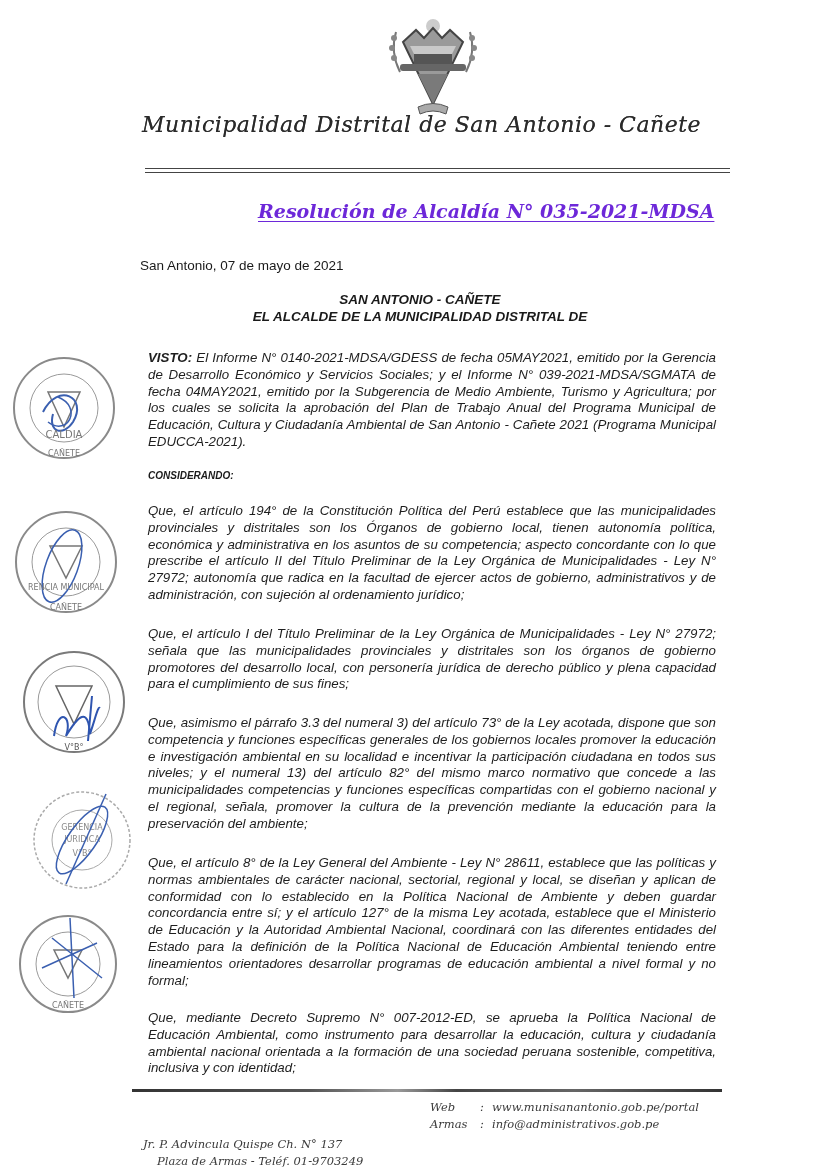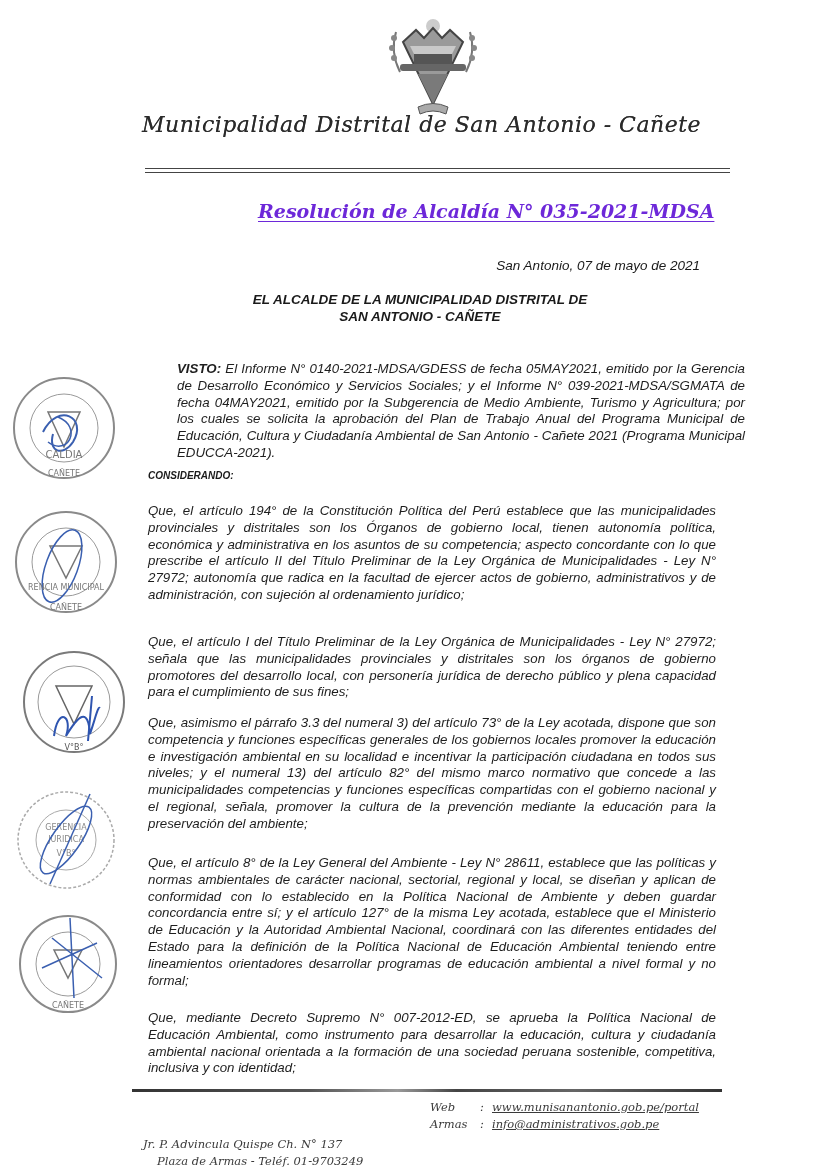--- a/index.html
+++ b/index.html
@@ -22,22 +22,22 @@
   }
 
   .resolution-title {
     position: absolute; left: 258px; top: 200px; width: 370px;
     font-family: "DejaVu Serif", serif; font-style: italic; font-weight: bold;
     font-size: 19px; color: #6d28d9; white-space: nowrap;
     text-decoration: underline; text-underline-offset: 3px;
   }
 
   .date-line {
-    position: absolute; left: 140px; top: 258px; width: 560px; text-align: right;
-    font-family: "Liberation Sans", sans-serif; font-style: italic; font-size: 13.5px;
+    position: absolute; left: 140px; top: 258px; width: 560px; text-align: left;
+    font-family: "Liberation Sans", sans-serif; font-size: 13.5px;
   }
   .authority {
     position: absolute; left: 140px; top: 291px; width: 560px; text-align: center;
     font-family: "Liberation Sans", sans-serif; font-style: italic; font-weight: bold;
     font-size: 13.5px; line-height: 17px;
   }
 
   .body-text {
     position: absolute; left: 148px; width: 568px;
     font-family: "Liberation Sans", sans-serif; font-style: italic; font-size: 13.3px;
@@ -55,21 +55,21 @@
     background: linear-gradient(90deg, #333 0%, #555 30%, #999 45%, #444 55%, #666 75%, #333 100%);
   }
   .footer-left {
     position: absolute; left: 143px; top: 1099px; width: 260px;
     font-family: "DejaVu Serif", serif; font-style: italic; font-size: 11.5px;
     line-height: 17px; color: #3a3a3a; margin-top: 37px;
   }
   .footer-right {
     position: absolute; left: 430px; top: 1099px; width: 300px;
     font-family: "DejaVu Serif", serif; font-style: italic; font-size: 11.5px;
-    line-height: 17px; color: #3a3a3a; text-decoration: underline;
+    line-height: 17px; color: #3a3a3a;
   }
   .footer-right .lbl { display: inline-block; width: 50px; }
   .footer-right .colon { display: inline-block; width: 12px; }
 
   
   .seal { position: absolute; width: 112px; height: 112px; }
   .seal svg { width: 100%; height: 100%; }
 </style>
 </head>
 <body>
@@ -97,37 +97,37 @@
   </div>
 
   <div class="municipality-title">Municipalidad Distrital de San Antonio - Cañete</div>
   <div class="header-rule"></div>
 
   <div class="resolution-title">Resolución de Alcaldía N°  035-2021-MDSA</div>
 
   <div class="date-line">San Antonio,  07 de mayo de 2021</div>
 
   <div class="authority">
+    <div>SAN ANTONIO - CAÑETE</div>
     <div>EL ALCALDE DE LA MUNICIPALIDAD DISTRITAL DE</div>
-    <div>SAN ANTONIO - CAÑETE</div>
   </div>
 
-  <div class="body-text" style="top:361px;margin-left:29px;">
+  <div class="body-text" style="top:350px;">
     <span class="visto-label">VISTO:</span><span> El Informe N° 0140-2021-MDSA/GDESS de fecha 05MAY2021, emitido por la Gerencia de Desarrollo Económico y Servicios Sociales; y el Informe N° 039-2021-MDSA/SGMATA de fecha 04MAY2021, emitido por la Subgerencia de Medio Ambiente, Turismo y Agricultura; por los cuales se solicita la aprobación del Plan de Trabajo Anual del Programa Municipal de Educación, Cultura y Ciudadanía Ambiental de San Antonio - Cañete 2021 (Programa Municipal EDUCCA-2021).</span>
   </div>
 
   <div class="considerando">CONSIDERANDO:</div>
 
   <div class="body-text" style="top:503px;">Que, el artículo 194° de la Constitución Política del Perú establece que las municipalidades provinciales y distritales son los Órganos de gobierno local, tienen autonomía política, económica y administrativa en los asuntos de su competencia; aspecto concordante con lo que prescribe el artículo II del Título Preliminar de la Ley Orgánica de Municipalidades - Ley N° 27972; autonomía que radica en la facultad de ejercer actos de gobierno, administrativos y de administración, con sujeción al ordenamiento jurídico;</div>
-  <div class="body-text" style="top:626px;margin-top:8px;">Que, el artículo I del Título Preliminar de la Ley Orgánica de Municipalidades - Ley N° 27972; señala que las municipalidades provinciales y distritales son los órganos de gobierno promotores del desarrollo local, con personería jurídica de derecho público y plena capacidad para el cumplimiento de sus fines;</div>
+  <div class="body-text" style="top:626px;">Que, el artículo I del Título Preliminar de la Ley Orgánica de Municipalidades - Ley N° 27972; señala que las municipalidades provinciales y distritales son los órganos de gobierno promotores del desarrollo local, con personería jurídica de derecho público y plena capacidad para el cumplimiento de sus fines;</div>
   <div class="body-text" style="top:715px;">Que, asimismo el párrafo 3.3 del numeral 3) del artículo 73° de la Ley acotada, dispone que son competencia y funciones específicas generales de los gobiernos locales promover la educación e investigación ambiental en su localidad e incentivar la participación ciudadana en todos sus niveles; y el numeral 13) del artículo 82° del mismo marco normativo que concede a las municipalidades competencias y funciones específicas compartidas con el gobierno nacional y el regional, señala, promover la cultura de la prevención mediante la educación para la preservación del ambiente;</div>
   <div class="body-text" style="top:855px;">Que, el artículo 8° de la Ley General del Ambiente - Ley N° 28611, establece que las políticas y normas ambientales de carácter nacional, sectorial, regional y local, se diseñan y aplican de conformidad con lo establecido en la Política Nacional de Ambiente y deben guardar concordancia  entre sí; y el artículo 127° de la misma Ley acotada, establece que el Ministerio de Educación y la Autoridad Ambiental Nacional, coordinará con las diferentes entidades del Estado para la definición de la Política Nacional de Educación Ambiental teniendo entre lineamientos orientadores desarrollar programas de educación ambiental a nivel formal y no formal;</div>
   <div class="body-text" style="top:1010px;">Que, mediante Decreto Supremo N° 007-2012-ED, se aprueba la Política Nacional de Educación Ambiental, como instrumento para desarrollar la educación, cultura y ciudadanía ambiental nacional orientada a la formación de una sociedad peruana sostenible, competitiva, inclusiva y con identidad;</div>
 
-  <div class="seal" style="left:8px; top:372px;">
+  <div class="seal" style="left:8px; top:352px;">
     <svg viewBox="0 0 112 112">
       <circle cx="56" cy="56" r="50" fill="none" stroke="#8a8a8a" stroke-width="2"></circle>
       <circle cx="56" cy="56" r="34" fill="none" stroke="#9a9a9a" stroke-width="1"></circle>
       <path d="M40 40 L72 40 L56 75 Z" fill="none" stroke="#777" stroke-width="1.5"></path>
       <path d="M35 60 C50 30 80 45 65 70 C55 85 40 80 45 62" fill="none" stroke="#3a5fb0" stroke-width="2"></path>
       <path d="M50 45 C75 55 60 85 40 70" fill="none" stroke="#3a5fb0" stroke-width="1.5"></path>
       <text x="56" y="86" font-size="10" text-anchor="middle" fill="#777" font-family="DejaVu Sans, sans-serif">CALDIA</text>
       <text x="56" y="104" font-size="8" text-anchor="middle" fill="#777" font-family="DejaVu Sans, sans-serif">CAÑETE</text>
     </svg>
   </div>
@@ -147,21 +147,21 @@
     <svg viewBox="0 0 112 112">
       <circle cx="56" cy="56" r="50" fill="none" stroke="#7a7a7a" stroke-width="2"></circle>
       <circle cx="56" cy="56" r="36" fill="none" stroke="#9a9a9a" stroke-width="1"></circle>
       <path d="M38 40 L74 40 L56 78 Z" fill="none" stroke="#666" stroke-width="1.5"></path>
       <path d="M36 90 C40 60 55 70 48 90 C60 70 70 60 72 88 C78 70 80 60 82 62" fill="none" stroke="#2f55b0" stroke-width="2"></path>
       <line x1="74" y1="50" x2="70" y2="95" stroke="#2f55b0" stroke-width="2"></line>
       <text x="56" y="104" font-size="8" text-anchor="middle" fill="#555" font-family="DejaVu Sans, sans-serif">V°B°</text>
     </svg>
   </div>
 
-  <div class="seal" style="left:10px; top:784px;">
+  <div class="seal" style="left:26px; top:784px;">
     <svg viewBox="0 0 112 112">
       <circle cx="56" cy="56" r="48" fill="none" stroke="#aaa" stroke-width="1.5" stroke-dasharray="3 2"></circle>
       <circle cx="56" cy="56" r="30" fill="none" stroke="#aaa" stroke-width="1"></circle>
       <text x="56" y="46" font-size="8" text-anchor="middle" fill="#888" font-family="DejaVu Sans, sans-serif">GERENCIA</text>
       <text x="56" y="58" font-size="8" text-anchor="middle" fill="#888" font-family="DejaVu Sans, sans-serif">JURIDICA</text>
       <text x="56" y="72" font-size="8" text-anchor="middle" fill="#888" font-family="DejaVu Sans, sans-serif">V°B°</text>
       <ellipse cx="56" cy="56" rx="14" ry="40" transform="rotate(35 56 56)" fill="none" stroke="#3a5fb0" stroke-width="1.5"></ellipse>
       <line x1="80" y1="10" x2="40" y2="100" stroke="#3a5fb0" stroke-width="1.5"></line>
     </svg>
   </div>

